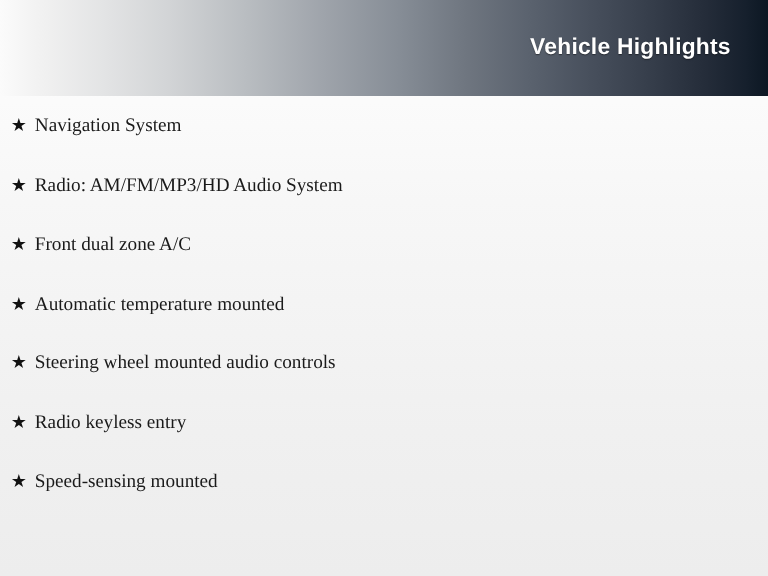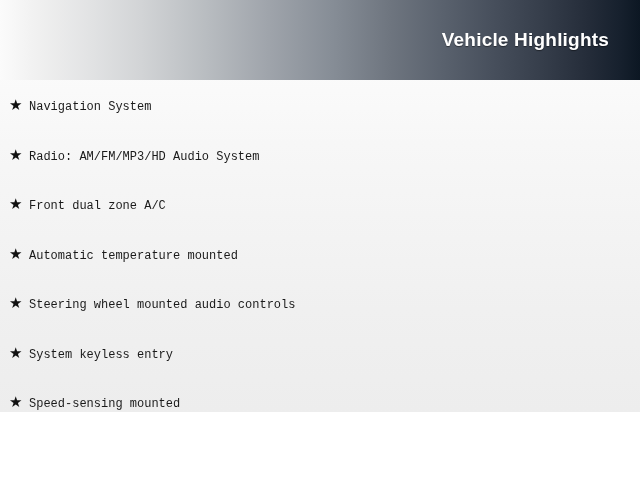--- a/index.html
+++ b/index.html
@@ -10,21 +10,21 @@
     width: 640px;
     height: 480px;
     overflow: hidden;
     font-family: "Liberation Sans", sans-serif;
     background: #ffffff;
   }
 
   #slide {
     position: relative;
     width: 640px;
-    height: 412px;
+    height: 480px;
     background: linear-gradient(180deg, #ffffff 0%, #f7f7f7 35%, #f0f0f0 75%, #ededed 100%);
     box-sizing: border-box;
   }
 
   
   #header-banner {
     position: absolute;
     left: 0;
     top: 0;
     width: 640px;
@@ -87,22 +87,22 @@
     color: #111111;
     font-size: 15px;
     font-family: "DejaVu Sans", sans-serif;
     line-height: 49.5px;
     vertical-align: baseline;
   }
 
   .highlight-label {
     display: inline-block;
     color: #1a1a1a;
-    font-family: Liberation Mono, monospace;
-    font-size: 12px;
+    font-family: Liberation Serif, serif;
+    font-size: 16px;
     font-weight: normal;
     line-height: 49.5px;
     vertical-align: baseline;
   }
 </style>
 </head>
 <body>
 
 <div id="slide">
 
@@ -126,21 +126,21 @@
 
     <li class="highlight-item">
       <span class="star-bullet">★</span><span class="highlight-label">Automatic temperature mounted</span>
     </li>
 
     <li class="highlight-item">
       <span class="star-bullet">★</span><span class="highlight-label">Steering wheel mounted audio controls</span>
     </li>
 
     <li class="highlight-item">
-      <span class="star-bullet">★</span><span class="highlight-label">System keyless entry</span>
+      <span class="star-bullet">★</span><span class="highlight-label">Radio keyless entry</span>
     </li>
 
     <li class="highlight-item">
       <span class="star-bullet">★</span><span class="highlight-label">Speed-sensing mounted</span>
     </li>
 
 
   </ul>
 
 </div>

